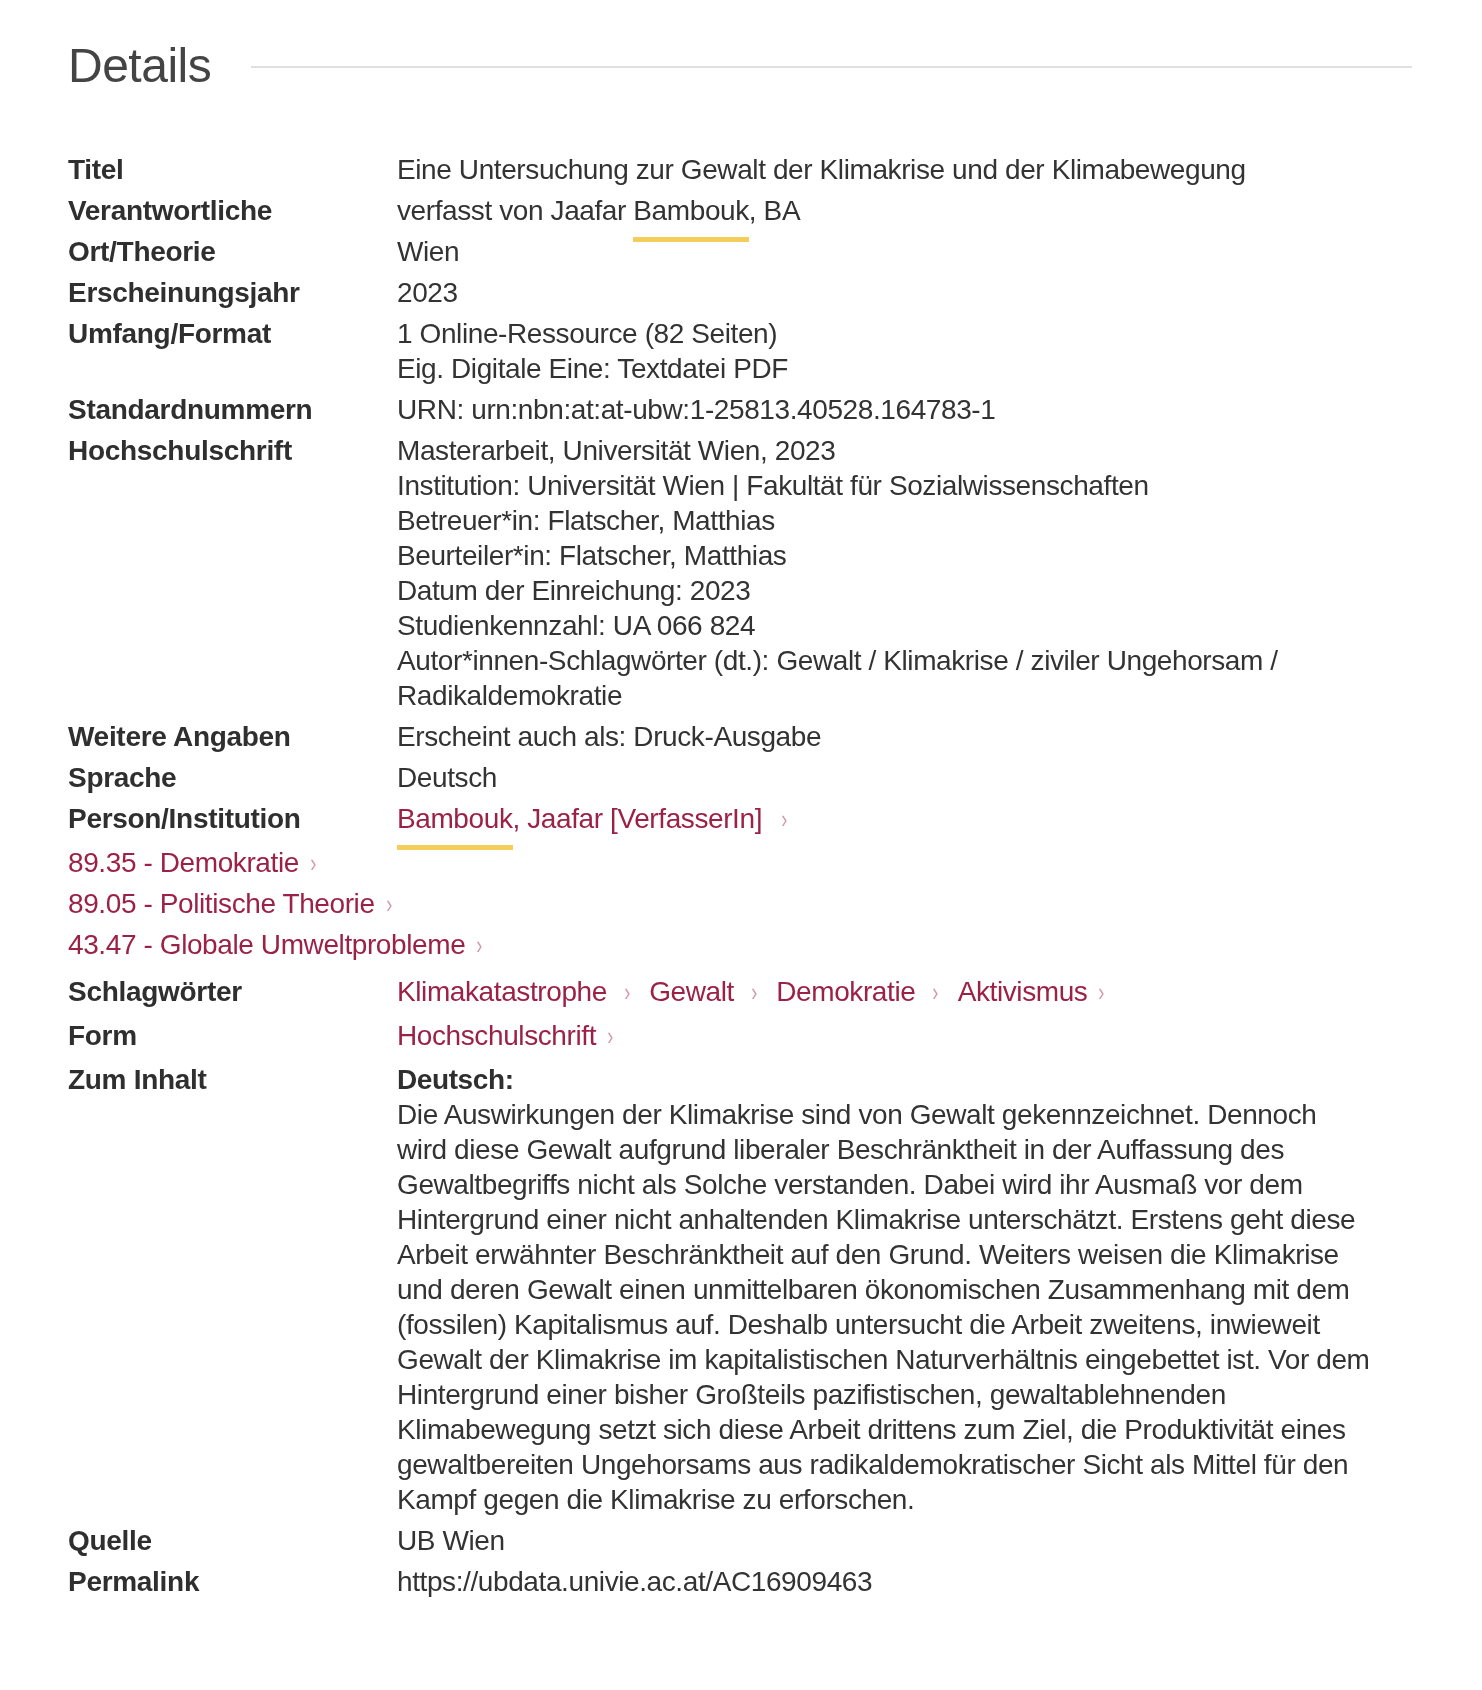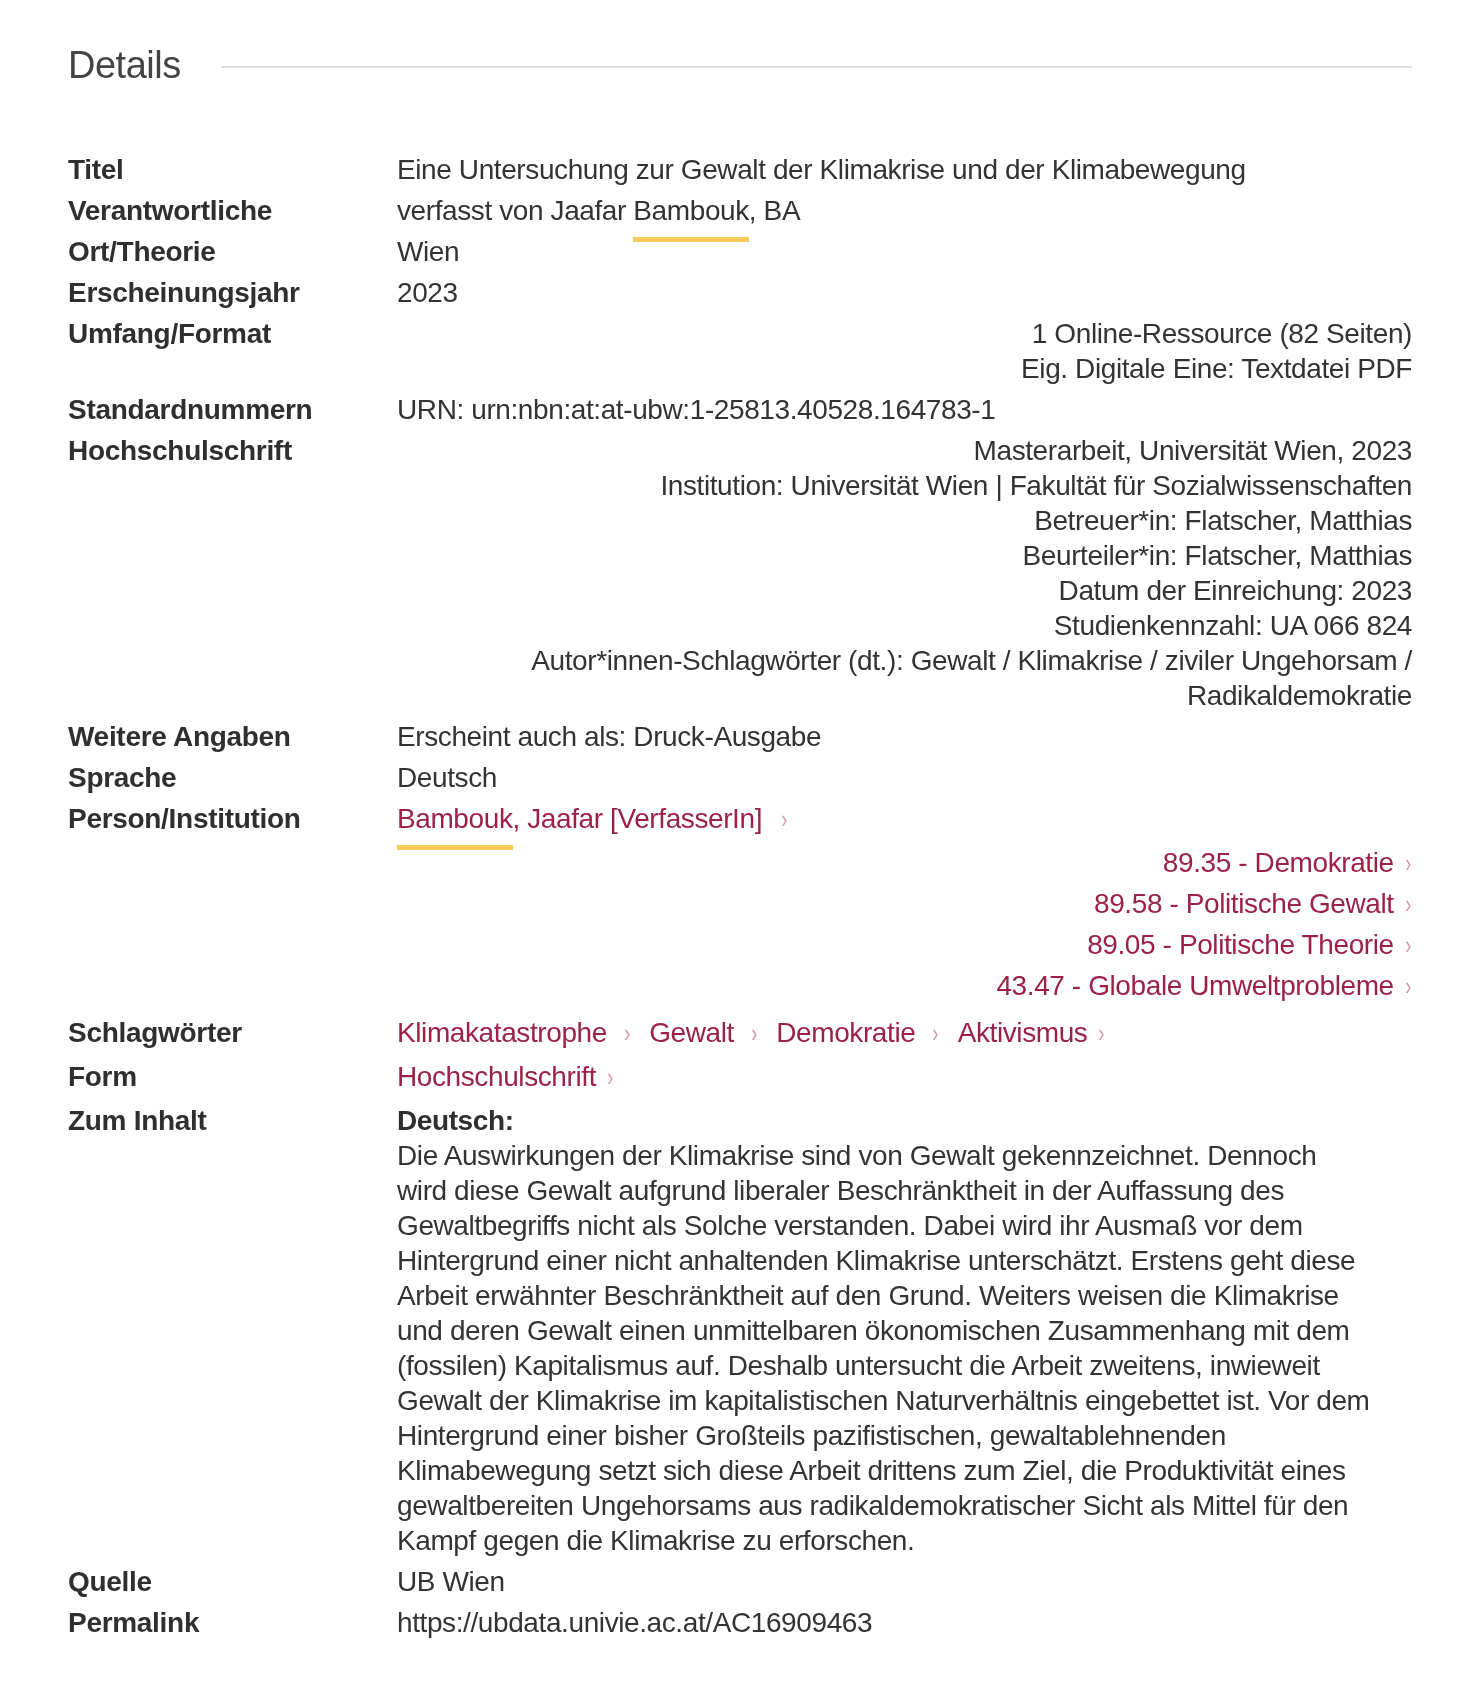--- a/index.html
+++ b/index.html
@@ -20,21 +20,21 @@
       left: 68px;
       top: 36px;
       width: 1344px;
     }
     .heading-row {
       display: flex;
       align-items: center;
       height: 58px;
     }
     .heading {
-      font-size: 38px;
+      font-size: 48px;
       font-weight: 300;
       color: #444444;
       letter-spacing: -0.5px;
       margin: 0;
       white-space: nowrap;
     }
     .heading-rule {
       flex: 1;
       height: 2px;
       background: #e0e0e0;
@@ -57,21 +57,20 @@
       color: #2f2f2f;
       letter-spacing: -0.3px;
     }
     .value {
       flex: 1;
       color: #333333;
       letter-spacing: -0.4px;
     }
     .line {
       display: block;
-      text-align: right;
     }
     .link {
       color: #9b2246;
       text-decoration: none;
       cursor: pointer;
     }
     .chev {
       display: inline-block;
       color: #d39aab;
       font-size: 26px;
@@ -184,21 +183,20 @@
     <div class="row tall-gap">
       <div class="label">Person/Institution</div>
       <div class="value">
         <a class="link"><span class="hl">Bambouk</span><span>, Jaafar [VerfasserIn]</span></a><span class="chev" style="margin-left:18px">›</span>
       </div>
     </div>
 
     <div class="row">
       <div class="value cls-list">
         <span class="line"><a class="link">89.35 - Demokratie</a><span class="chev">›</span></span>
-        <span class="line"><a class="link">89.58 - Politische Gewalt</a><span class="chev">›</span></span>
         <span class="line"><a class="link">89.05 - Politische Theorie</a><span class="chev">›</span></span>
         <span class="line"><a class="link">43.47 - Globale Umweltprobleme</a><span class="chev">›</span></span>
       </div>
     </div>
 
     <div class="row tall-gap">
       <div class="label">Schlagwörter</div>
       <div class="value kw-list">
         <span class="kw"><a class="link">Klimakatastrophe</a><span class="chev">›</span></span>
         <span class="kw"><a class="link">Gewalt</a><span class="chev">›</span></span>

